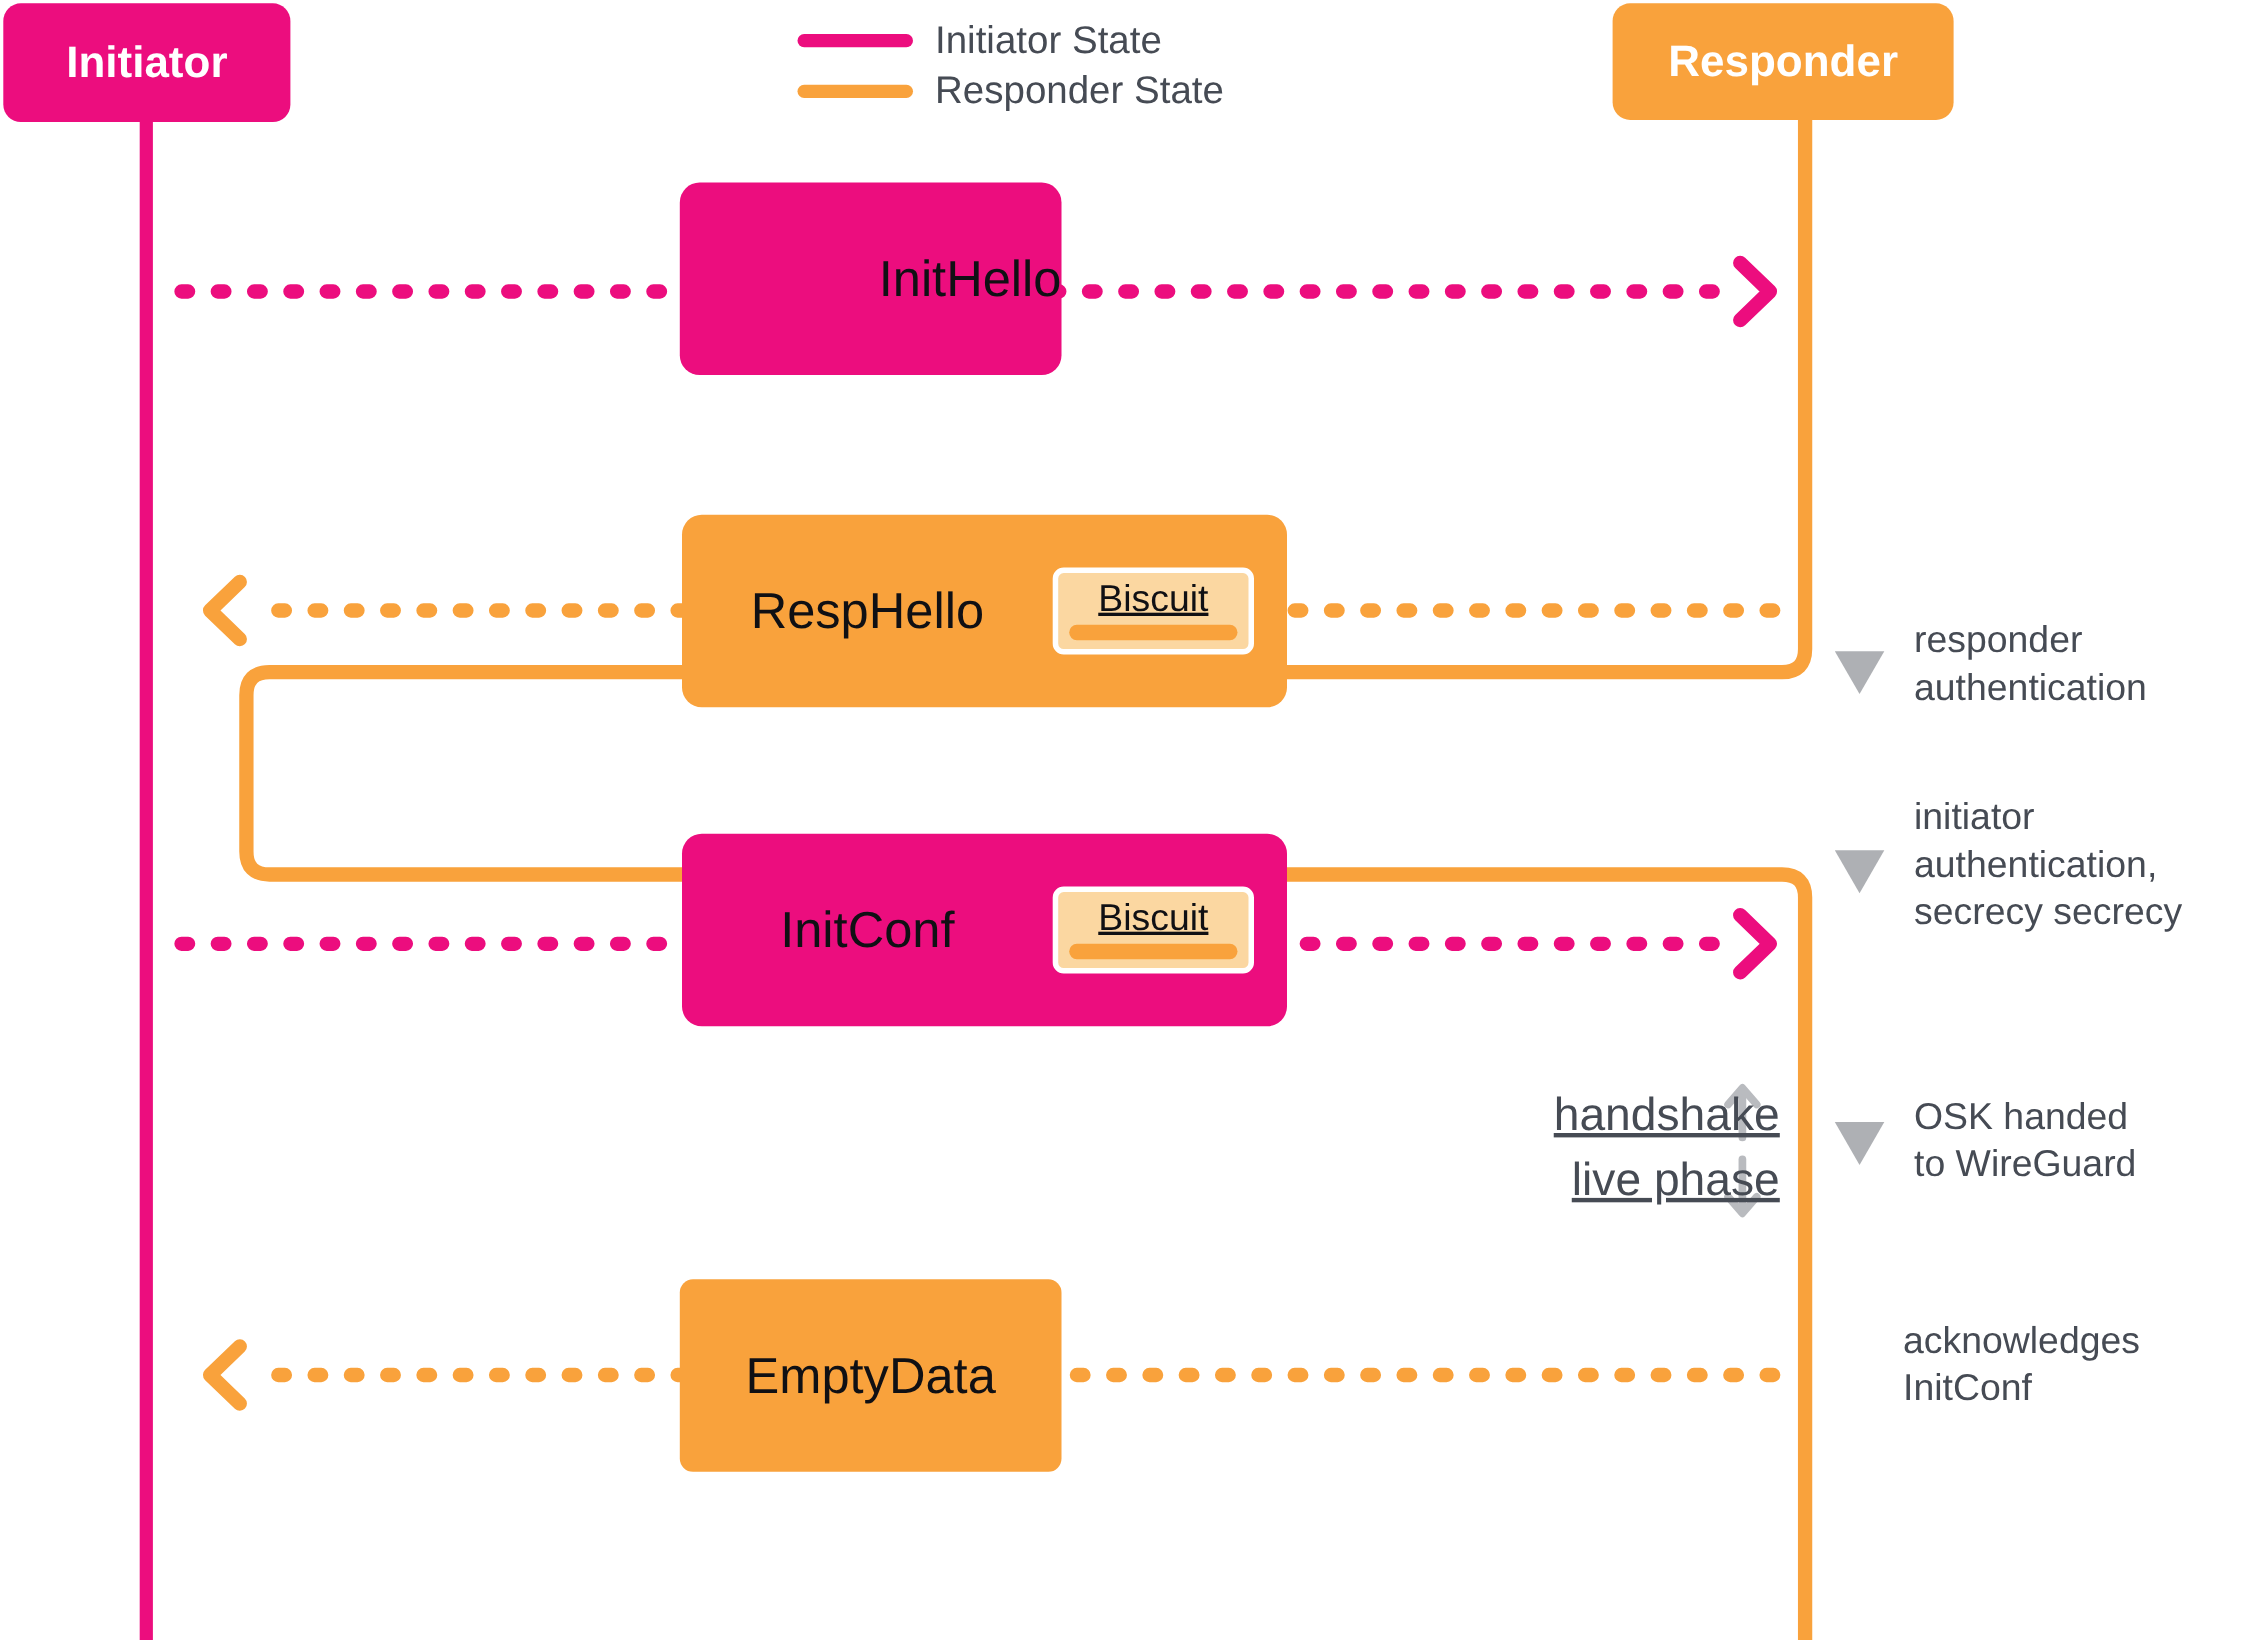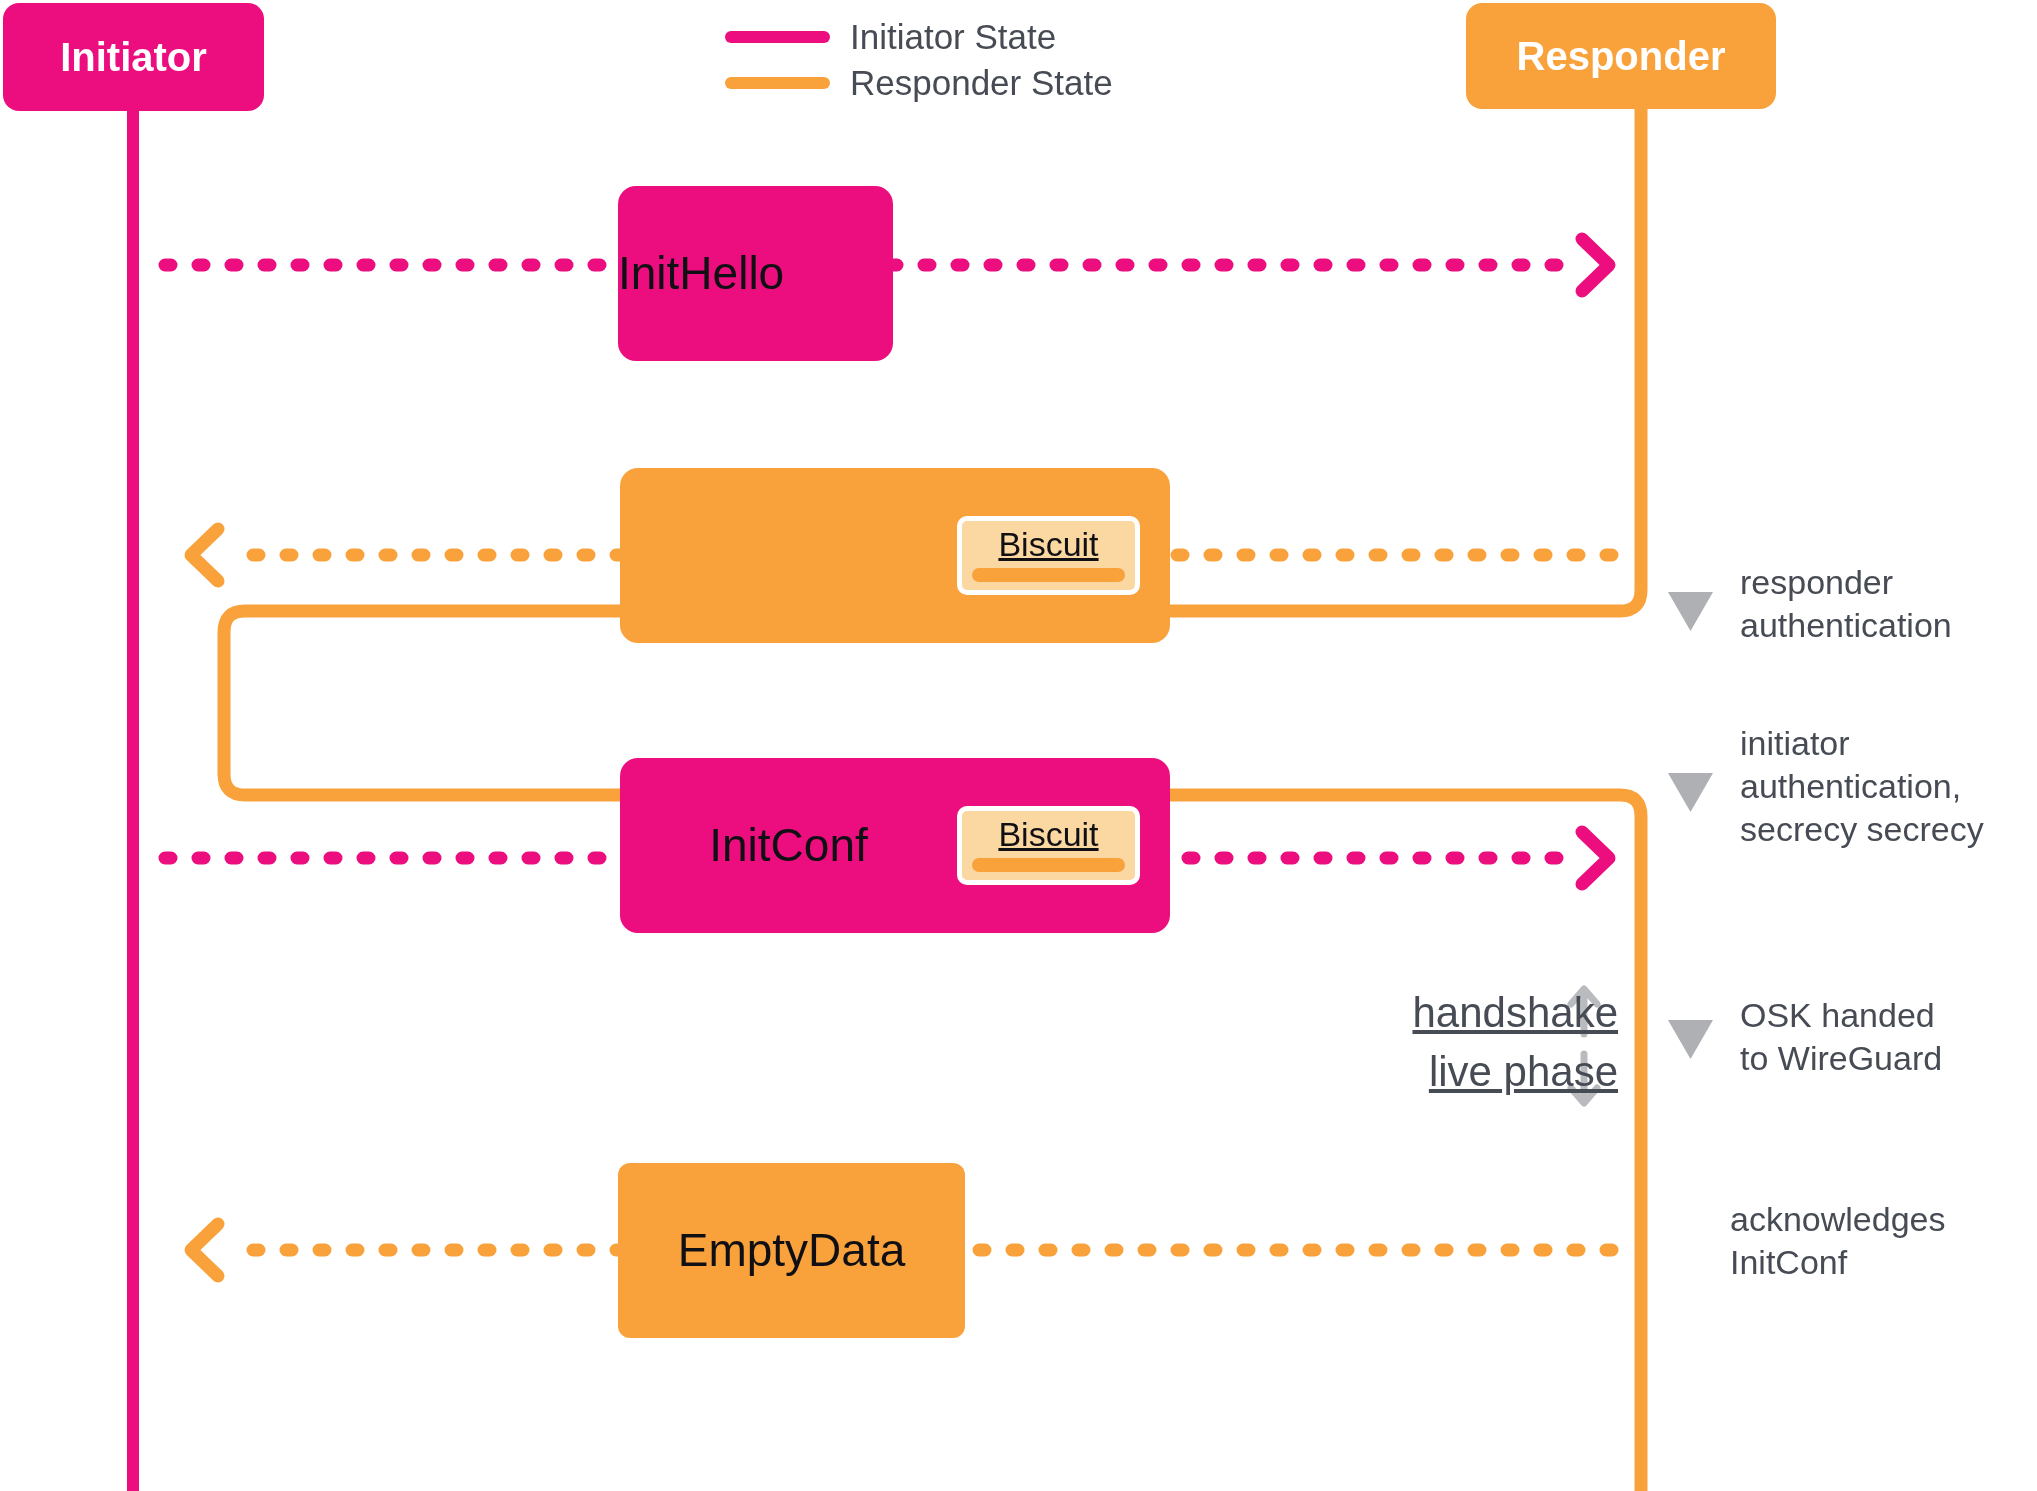--- a/index.html
+++ b/index.html
@@ -30,21 +30,21 @@
   .legend-swatch{position:absolute;width:105px;height:12px;border-radius:6px;}
   #legend-swatch-initiator{left:725px;top:31px;background:var(--pink);}
   #legend-swatch-responder{left:725px;top:77px;background:var(--orange);}
   .legend-label{position:absolute;left:850px;font-size:35px;line-height:30px;color:var(--label-gray);text-align:center;}
   #legend-label-initiator{top:22px;}
   #legend-label-responder{top:68px;}
 
   .msg{position:absolute;border-radius:18px;color:var(--box-text);font-size:46px;font-weight:500;}
   .msg.pink{background:var(--pink);}
   .msg.orange{background:var(--orange);}
-  #msg-inithello{left:618px;top:186px;width:275px;height:175px;line-height:175px;text-align:left;}
+  #msg-inithello{left:618px;top:166px;width:347px;height:175px;line-height:175px;text-align:right;}
   #msg-resphello{left:620px;top:468px;width:550px;height:175px;}
   #msg-initconf{left:620px;top:758px;width:550px;height:175px;}
   #msg-emptydata{left:618px;top:1163px;width:347px;height:175px;line-height:175px;text-align:center;border-radius:12px;}
   .msg .side-label{
     position:absolute;left:0;top:0;width:337px;height:175px;line-height:175px;text-align:center;display:block;
   }
   .biscuit{
     position:absolute;left:337px;top:48px;width:183px;height:79px;box-sizing:border-box;
     border:5px solid var(--chip-border);border-radius:10px;background:var(--peach);text-decoration:underline;
   }
@@ -100,20 +100,21 @@
   <div class="actor orange" id="actor-responder">Responder</div>
 
   <div class="legend-swatch" id="legend-swatch-initiator"></div>
   <div class="legend-label" id="legend-label-initiator">Initiator State</div>
   <div class="legend-swatch" id="legend-swatch-responder"></div>
   <div class="legend-label" id="legend-label-responder">Responder State</div>
 
   <div class="msg pink" id="msg-inithello">InitHello</div>
 
   <div class="msg orange" id="msg-resphello">
+    <span class="side-label">RespHello</span>
     <span class="biscuit">
       <span class="biscuit-label">Biscuit</span>
       <span class="biscuit-bar"></span>
     </span>
   </div>
 
   <div class="msg pink" id="msg-initconf">
     <span class="side-label">InitConf</span>
     <span class="biscuit">
       <span class="biscuit-label">Biscuit</span>

